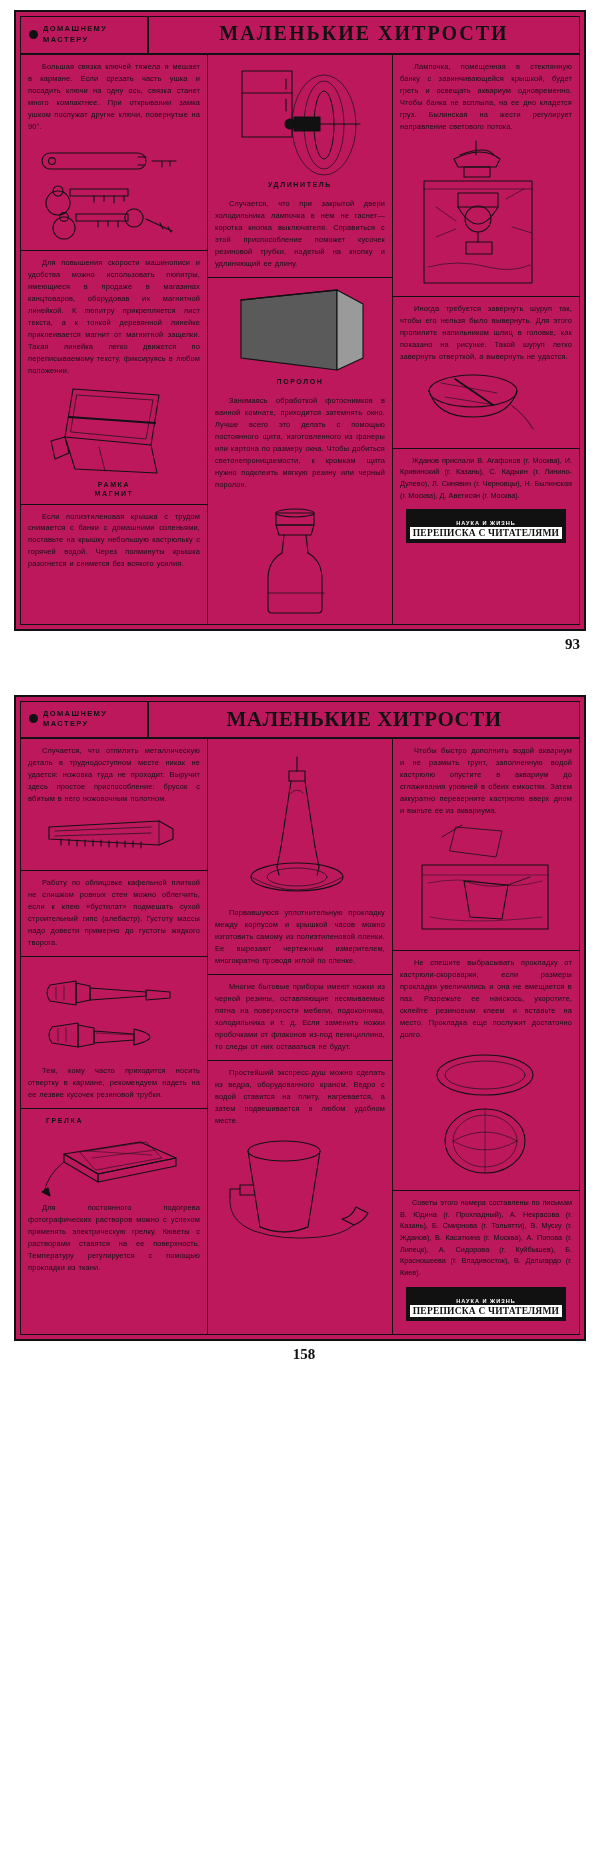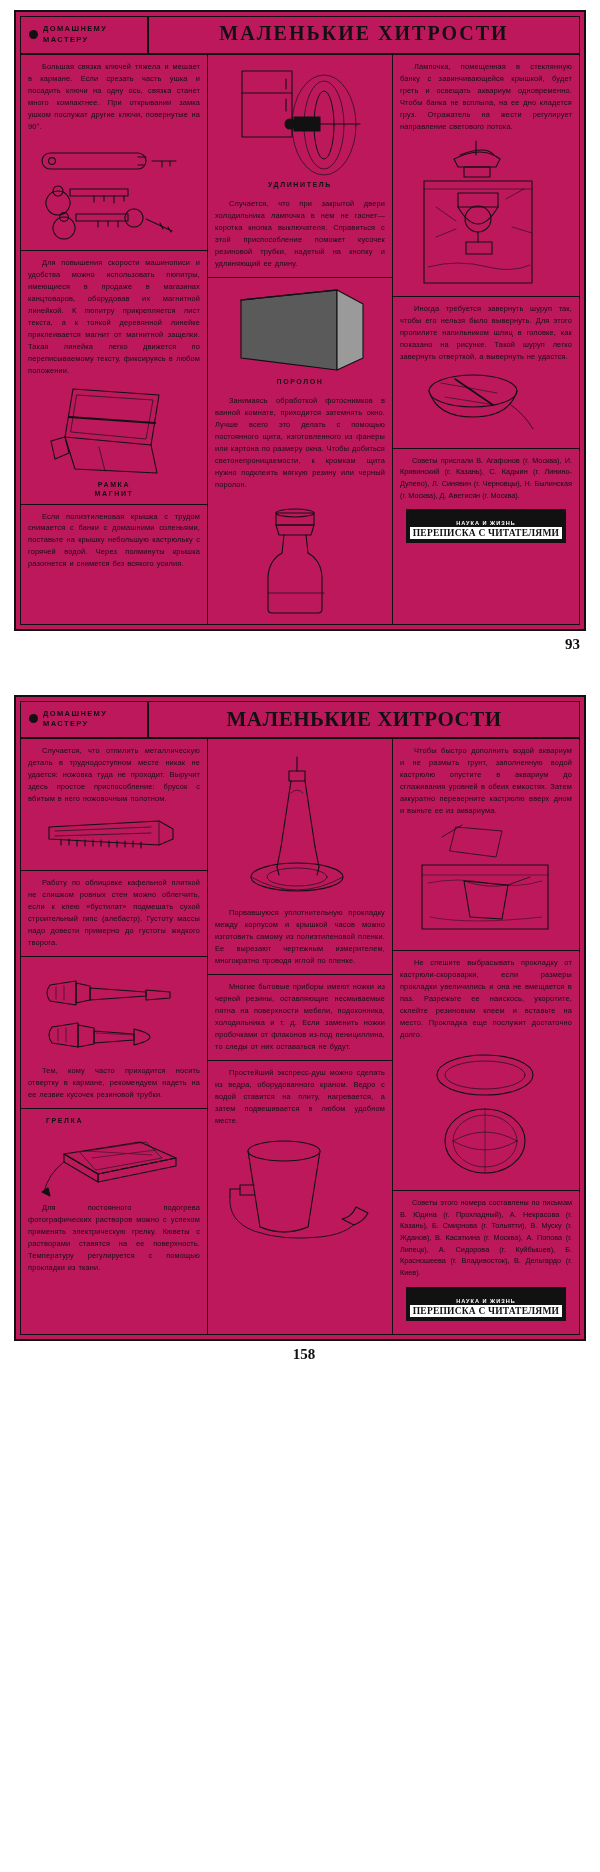--- a/index.html
+++ b/index.html
@@ -249,21 +249,21 @@
                 <path d="M42 46 q-14 8 -14 26 l0 30 q0 4 4 4 l46 0 q4 0 4 -4 l0 -30 q0 -18 -14 -26"></path>
                 <path d="M28 86 l56 0" stroke-width="0.7"></path>
               </svg>
             </div>
           </div>
         </div>
 
         <div class="col">
 
           <div class="cell">
-            <p class="tx indent">Лампочка, помещенная в стеклянную банку с завинчивающейся крышкой, будет греть и освещать аквариум одновременно. Чтобы банка не всплыла, на ее дно кладется груз. Отражатель на жести регулирует направление светового потока.</p>
+            <p class="tx indent">Лампочка, помещенная в стеклянную банку с завинчивающейся крышкой, будет греть и освещать аквариум одновременно. Чтобы банка не всплыла, на ее дно кладется груз. Былинская на жести регулирует направление светового потока.</p>
             <div class="fig">
               <svg width="160" height="150" viewBox="0 0 160 150" fill="none" stroke="#111" stroke-width="1.1">
                 <path d="M70 4 l0 14"></path>
                 <path d="M54 18 q26 -10 34 0"></path>
                 <path d="M48 22 q28 -14 46 0 l-4 8 l-38 0 z"></path>
                 <rect x="58" y="30" width="26" height="10"></rect>
                 <rect x="18" y="44" width="108" height="102"></rect>
                 <path d="M18 52 h108" stroke-width="0.6"></path>
                 <rect x="52" y="56" width="40" height="14"></rect>
                 <path d="M52 70 q20 34 40 0"></path>
@@ -284,21 +284,21 @@
                 <ellipse cx="62" cy="24" rx="44" ry="16"></ellipse>
                 <path d="M18 24 q8 26 44 26 q36 0 44 -26"></path>
                 <path d="M30 16 l56 10 M34 30 l50 8" stroke-width="0.6"></path>
                 <path d="M44 12 l38 26" stroke-width="1.6"></path>
                 <path d="M100 38 q14 10 22 24" stroke-width="0.8"></path>
               </svg>
             </div>
           </div>
 
           <div class="cell last credits">
-            <p class="indent">Советы прислали В. Агафонов (г. Москва), И. Кривинский (г. Казань), С. Кадыин (г. Линино-Дулево), Л. Синявин (г. Черновцы), Н. Былинская (г. Москва), Д. Аветисян (г. Москва).</p>
+            <p class="indent">Жданов прислали В. Агафонов (г. Москва), И. Кривинский (г. Казань), С. Кадыин (г. Линино-Дулево), Л. Синявин (г. Черновцы), Н. Былинская (г. Москва), Д. Аветисян (г. Москва).</p>
             <div class="stamp">
               <div class="s1">НАУКА И ЖИЗНЬ</div>
               <div class="s2">ПЕРЕПИСКА С ЧИТАТЕЛЯМИ</div>
             </div>
           </div>
         </div>
 
       </div>
     </div>
   </div>

